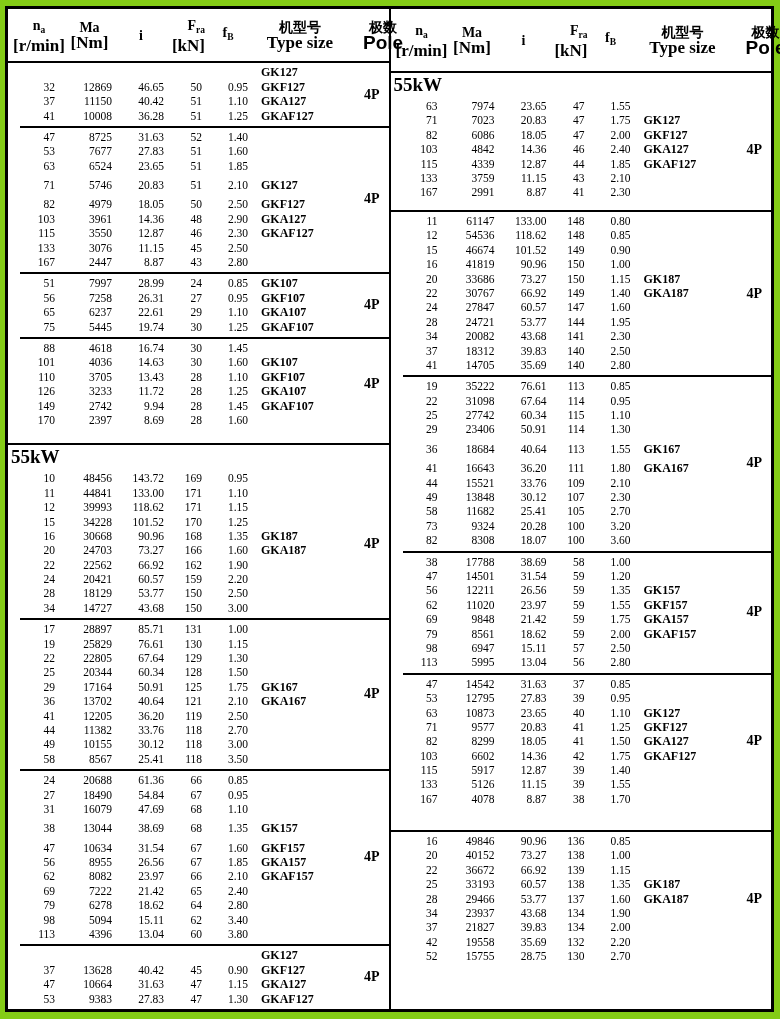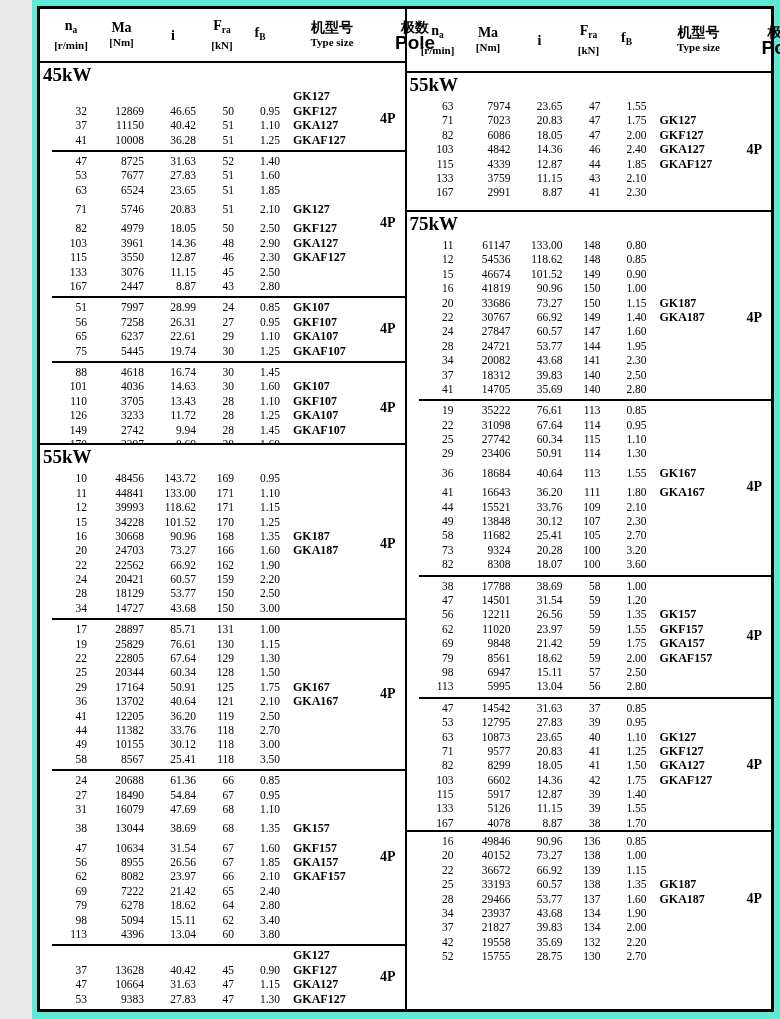--- a/index.html
+++ b/index.html
@@ -1,32 +1,32 @@
 <!DOCTYPE html>
 <html><head>
 <meta charset="utf-8">
 <style>
   html,body{margin:0;padding:0;}
   body{width:780px;height:1019px;background:#e9e9e9;position:relative;
        font-family:"Liberation Serif",serif;color:#000;}
-  .page{position:absolute;inset:0;background:#5eead4;margin-left:32px;}
+  .page{position:absolute;inset:0;background:#84cc16;}
   .spec-table{position:absolute;left:5px;top:6px;right:6px;bottom:7px;
               border:3px solid #000;background:#fff;display:flex;}
   .column{flex:1;display:flex;flex-direction:column;min-width:0;}
   .column.left{border-right:2px solid #000;}
   .col-header{height:62px;border-bottom:2px solid #000;display:grid;
               grid-template-columns:50px 57px 52px 38px 46px 112px auto;
               align-items:center;}
   .h-cell{display:flex;flex-direction:column;align-items:center;justify-content:center;
           font-weight:bold;line-height:15px;}
   .h-main{font-size:14px;}
-  .h-unit{font-size:11px;line-height:15px;}
+  .h-unit{font-size:17px;line-height:15px;}
   .h-cell.c0{padding-left:12px;}
   .h-cell.c1{padding-left:6px;}
-  .h-cell.c3{padding-left:8px;}
+  .h-cell.c3{padding-left:8px;align-items:flex-end;}
   .h-cell.c5{padding-right:14px;}
   .h-cell.c6{padding-right:10px;}
   .h-cell .sub{font-size:9.5px;font-weight:bold;vertical-align:-3px;}
   .h-cell.c6 .h-unit{font-family:Liberation Sans, sans-serif;font-size:19px;font-weight:bold;}
   .col-body{flex:1;display:flex;flex-direction:column;}
   .section{overflow:hidden;position:relative;display:flex;flex-direction:column;}
   .section.bordered{border-top:2.5px solid #000;}
   .col-body[data-side="left"]  .section:nth-child(1){height:380px;}
   .col-body[data-side="left"]  .section:nth-child(2){flex:1;}
   .col-body[data-side="right"] .section:nth-child(1){height:137px;}
@@ -74,21 +74,20 @@
             <div class="h-main"><span>机型号</span></div>
             <div class="h-unit">Type size</div>
           </div>
           <div class="h-cell c6">
             <div class="h-main"><span>极数</span></div>
             <div class="h-unit">Pole</div>
           </div>
         </div>
       <div class="col-body" data-side="left">
           <div class="section">
-            <div class="sec-title">45kW</div>
             <div class="group">
               <div class="row">
                 <span class="cell"></span>
                 <span class="cell"></span>
                 <span class="cell"></span>
                 <span class="cell"></span>
                 <span class="cell"></span>
                 <span class="cell type">GK127</span>
               </div>
               <div class="row">
@@ -662,21 +661,20 @@
                 <span class="cell">2991</span>
                 <span class="cell">8.87</span>
                 <span class="cell">41</span>
                 <span class="cell">2.30</span>
                 <span class="cell type"></span>
               </div>
               <span class="pole">4P</span>
             </div>
           </div>
           <div class="section bordered">
-            <div class="sec-title">75kW</div>
             <div class="group">
               <div class="row">
                 <span class="cell">11</span>
                 <span class="cell">61147</span>
                 <span class="cell">133.00</span>
                 <span class="cell">148</span>
                 <span class="cell">0.80</span>
                 <span class="cell type"></span>
               </div>
               <div class="row">

